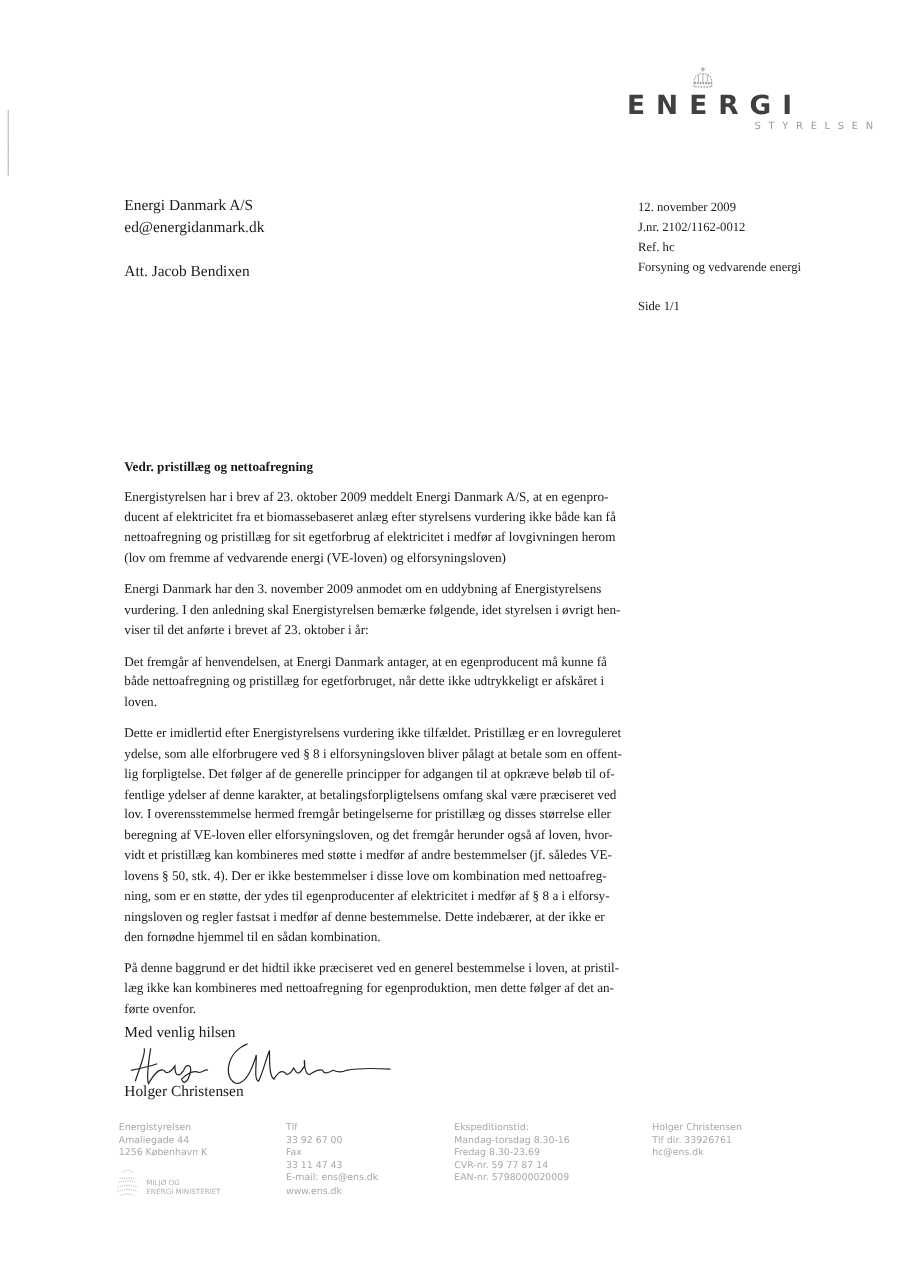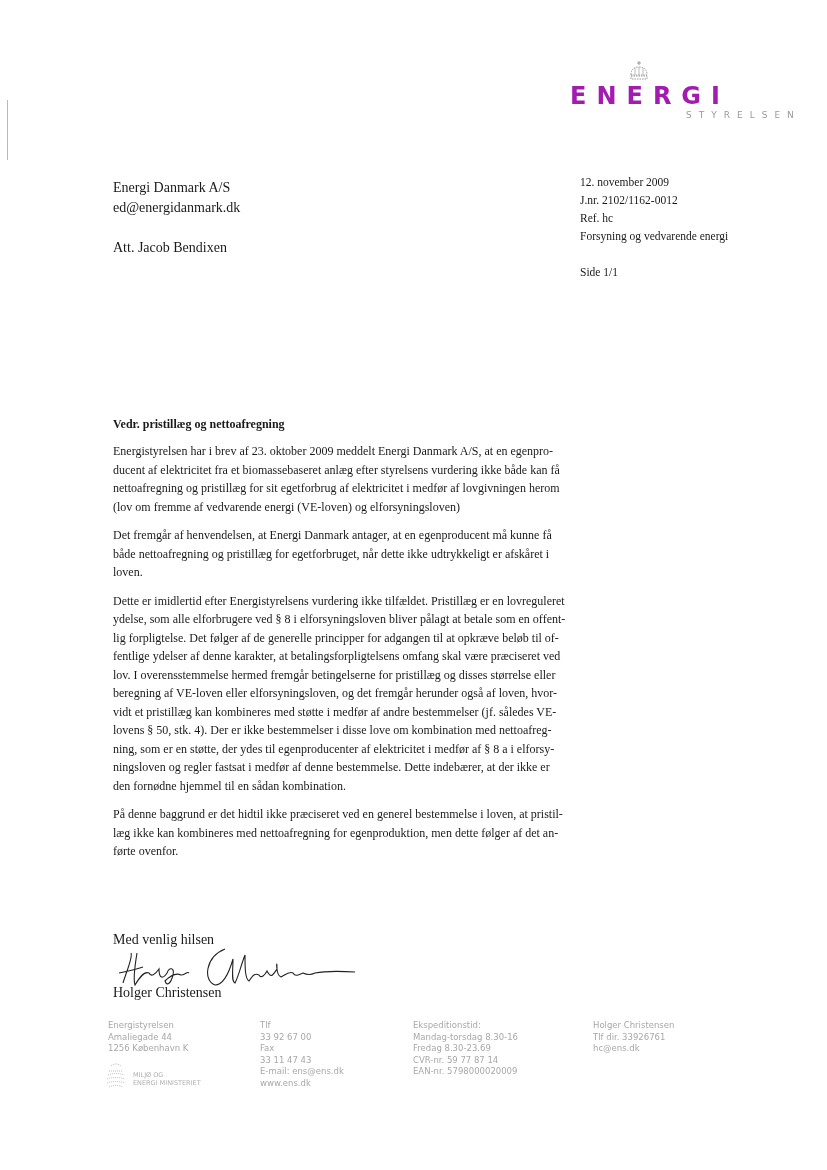--- a/index.html
+++ b/index.html
@@ -4,25 +4,25 @@
 <style>
   html, body { margin: 0; padding: 0; background: #ffffff; }
   body { width: 827px; height: 1170px; position: relative; overflow: hidden;
          font-family: "Liberation Serif", serif; color: #1a1a1a; }
   .left-rule { position: absolute; left: 7px; top: 100px; width: 1px; height: 60px; background: #b8b8b8; }
   .left-dots { position: absolute; left: 7px; top: 128px; width: 1px; height: 28px;
                background: repeating-linear-gradient(to bottom, #bbb 0 1px, transparent 1px 3px); }
   
   .logo { position: absolute; left: 570px; top: 60px; width: 240px; height: 70px; }
   .logo-crown { position: absolute; left: 58px; top: 0; width: 22px; height: 22px; color: #9a9a9a; font-size: 16px; text-align: center; }
-  .logo-word { position: absolute; left: 0; top: 22px; font-family: "DejaVu Sans", sans-serif; font-size: 24px; letter-spacing: 10px; color: #a21caf; font-weight: bold; }
+  .logo-word { position: absolute; left: 0; top: 22px; font-family: "DejaVu Sans", sans-serif; font-size: 24px; letter-spacing: 10px; color: #404040; font-weight: bold; }
   .logo-sub { position: absolute; left: 116px; top: 50px; font-family: "DejaVu Sans", sans-serif; font-size: 9px; letter-spacing: 7px; color: #999; }
 
   .addr { position: absolute; left: 113px; top: 178px; font-size: 14px; line-height: 20px; }
-  .meta { position: absolute; left: 580px; top: 173px; font-size: 11.5px; line-height: 18px; }
+  .meta { position: absolute; left: 580px; top: 180px; font-size: 11.5px; line-height: 18px; }
   .meta .gap { height: 18px; }
 
   .subject { position: absolute; left: 113px; top: 417px; font-size: 12px; font-weight: bold; }
   .body { position: absolute; left: 113px; top: 442px; width: 640px; font-size: 12px; line-height: 18.5px; }
   .body p { margin: 0 0 10px 0; white-space: pre-line; }
 
   .closing { position: absolute; left: 113px; top: 932px; font-size: 14px; }
   .signature { position: absolute; left: 115px; top: 945px; width: 250px; height: 45px; }
   .signer { position: absolute; left: 113px; top: 985px; font-size: 14px; }
 
@@ -70,20 +70,23 @@
   <div>Side 1/1</div>
 </div>
 
 <div class="subject">Vedr. pristillæg og nettoafregning</div>
 
 <div class="body">
   <p>Energistyrelsen har i brev af 23. oktober 2009 meddelt Energi Danmark A/S, at en egenpro-
 ducent af elektricitet fra et biomassebaseret anlæg efter styrelsens vurdering ikke både kan få
 nettoafregning og pristillæg for sit egetforbrug af elektricitet i medfør af lovgivningen herom
 (lov om fremme af vedvarende energi (VE-loven) og elforsyningsloven)</p>
+  <p> Energi Danmark har den 3. november 2009 anmodet om en uddybning af Energistyrelsens
+vurdering. I den anledning skal Energistyrelsen bemærke følgende, idet styrelsen i øvrigt hen-
+viser til det anførte i brevet af 23. oktober i år:</p>
   <p>Det fremgår af henvendelsen, at Energi Danmark antager, at en egenproducent må kunne få
 både nettoafregning og pristillæg for egetforbruget, når dette ikke udtrykkeligt er afskåret i
 loven.</p>
   <p>Dette er imidlertid efter Energistyrelsens vurdering ikke tilfældet. Pristillæg er en lovreguleret
 ydelse, som alle elforbrugere ved § 8 i elforsyningsloven bliver pålagt at betale som en offent-
 lig forpligtelse. Det følger af de generelle principper for adgangen til at opkræve beløb til of-
 fentlige ydelser af denne karakter, at betalingsforpligtelsens omfang skal være præciseret ved
 lov. I overensstemmelse hermed fremgår betingelserne for pristillæg og disses størrelse eller
 beregning af VE-loven eller elforsyningsloven, og det fremgår herunder også af loven, hvor-
 vidt et pristillæg kan kombineres med støtte i medfør af andre bestemmelser (jf. således VE-

